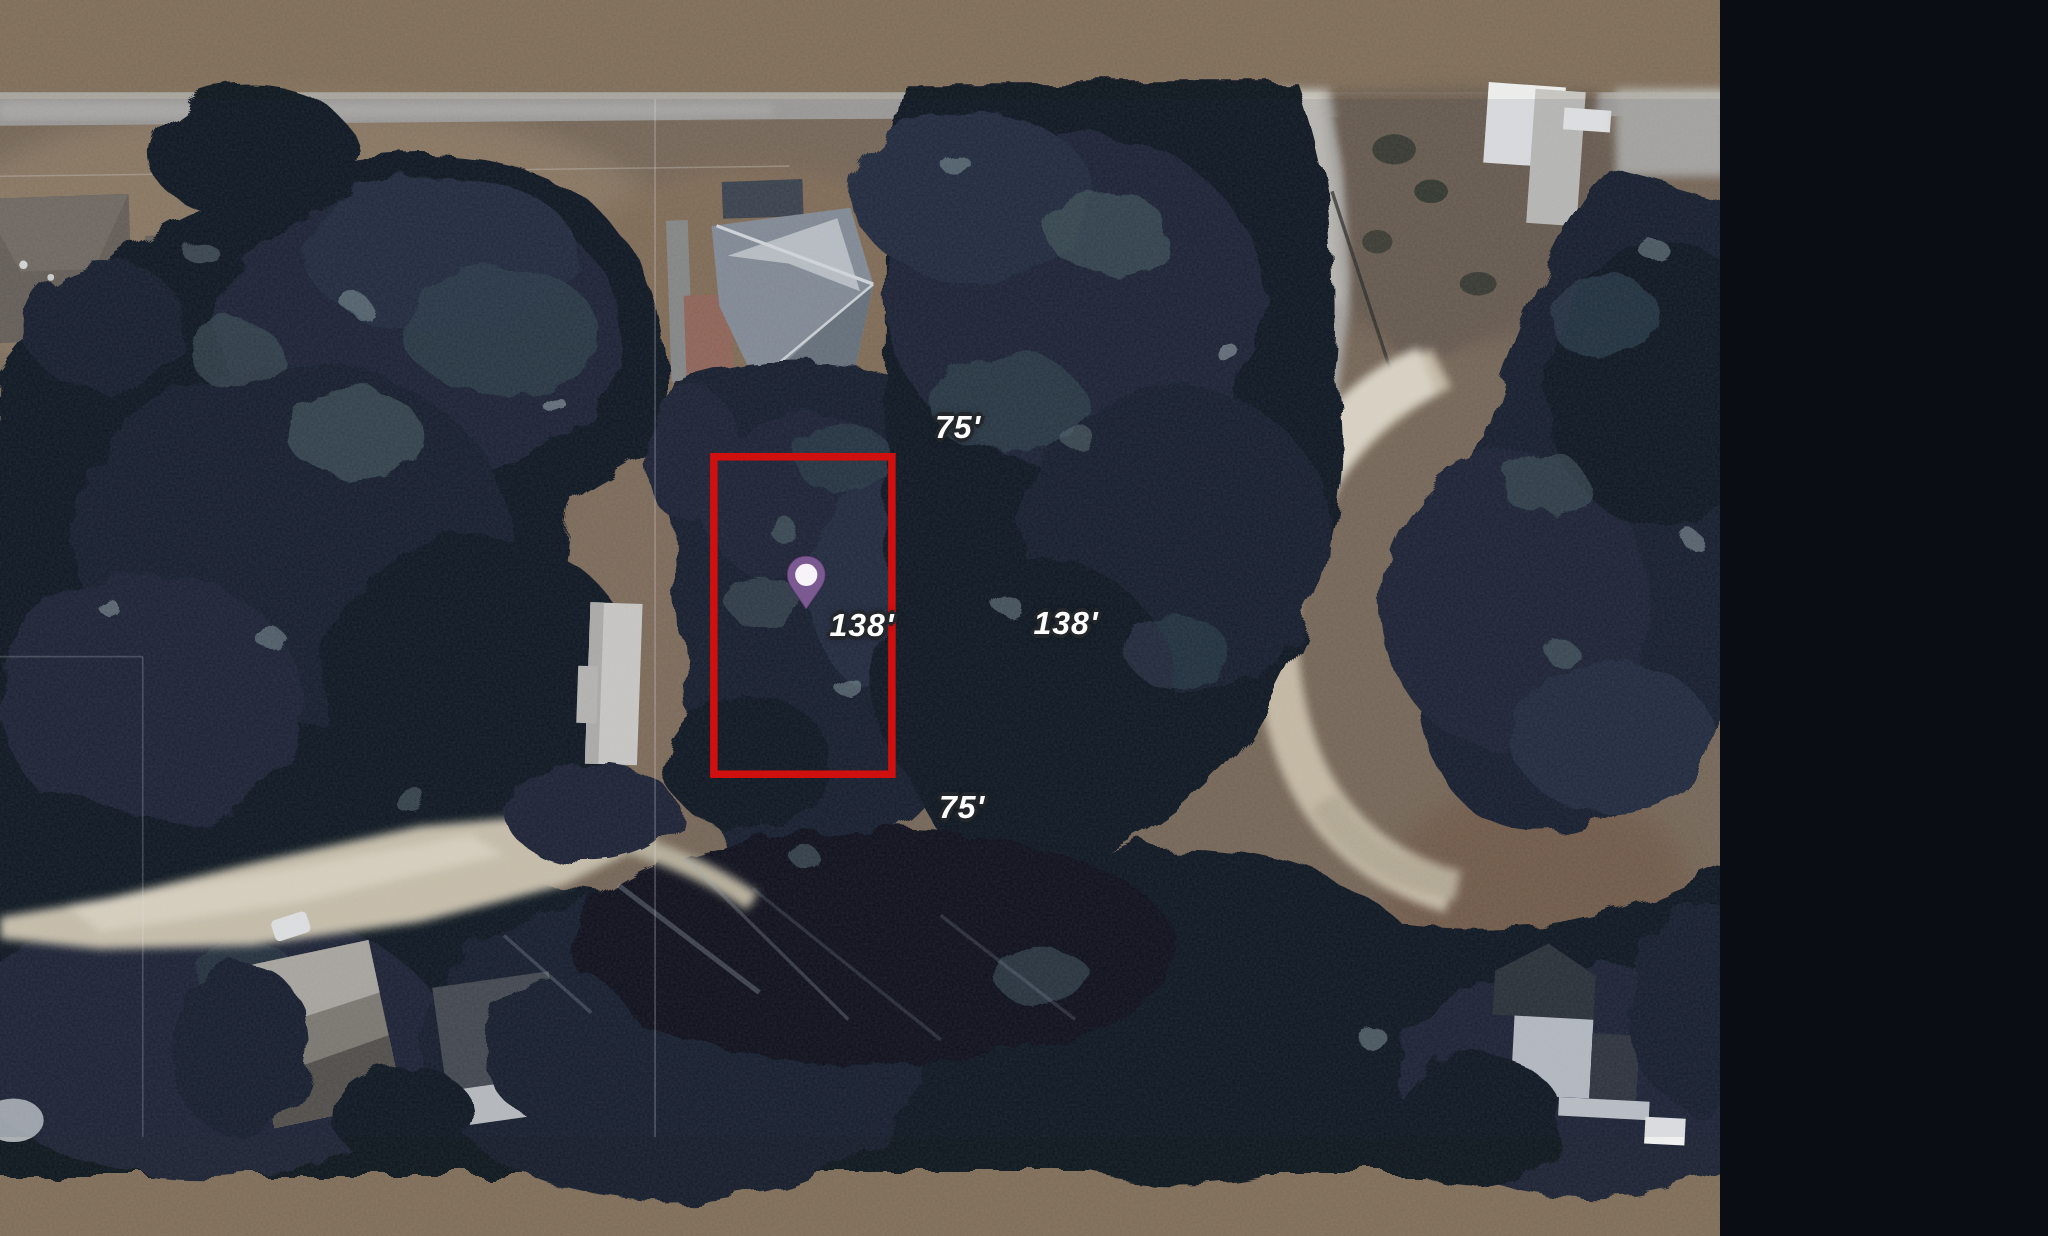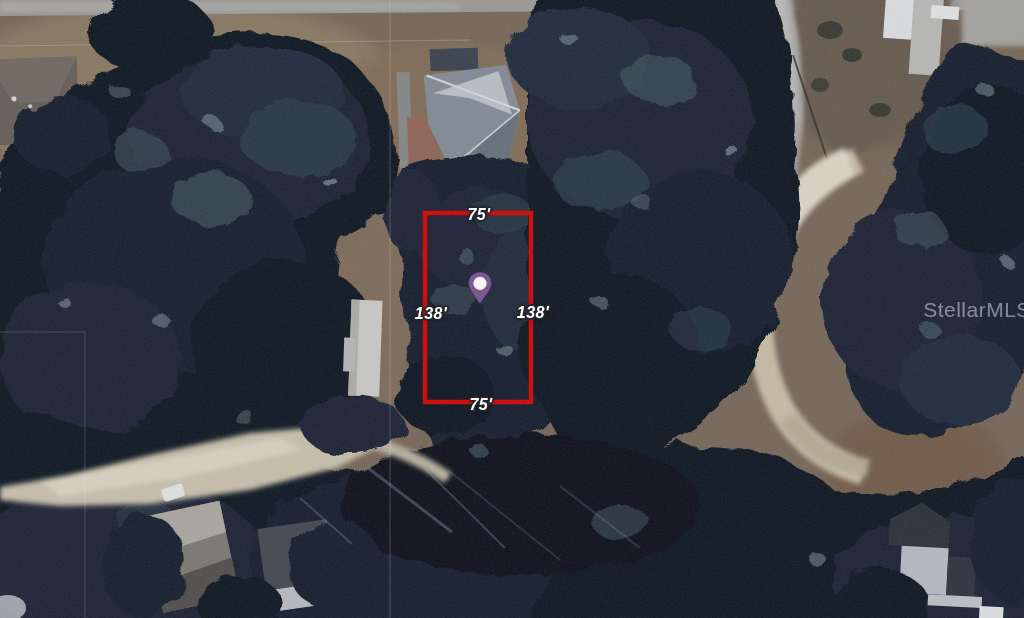--- a/index.html
+++ b/index.html
@@ -1,17 +1,17 @@
 <!DOCTYPE html>
 <html><head>
 <meta charset="utf-8">
 <style>
   html,body{margin:0;padding:0;background:#0a0d14;}
   .stage{
-    position:relative;width:1024px;height:618px;overflow:hidden;
+    position:relative;width:860px;height:618px;overflow:hidden;
     font-family:"Liberation Sans",sans-serif;background:#7e6c57;
   }
   .scene{position:absolute;left:0;top:0;width:100%;height:100%;display:block;}
   .overlay{position:absolute;left:0;top:0;width:100%;height:100%;display:block;pointer-events:none;}
   
   .t0{fill:#0b1019}.t1{fill:#10161f}.t2{fill:#161f2b}.t3{fill:#1a2430}.t4{fill:#202c3a}
   .h1{fill:#2e3c48}.h2{fill:#43545a}
   .s1{fill:#5d7176}.s2{fill:#8fa1a4}.s3{fill:#c9d4d6}
   .dim-label{
     position:absolute;transform:translate(-50%,-50%);

